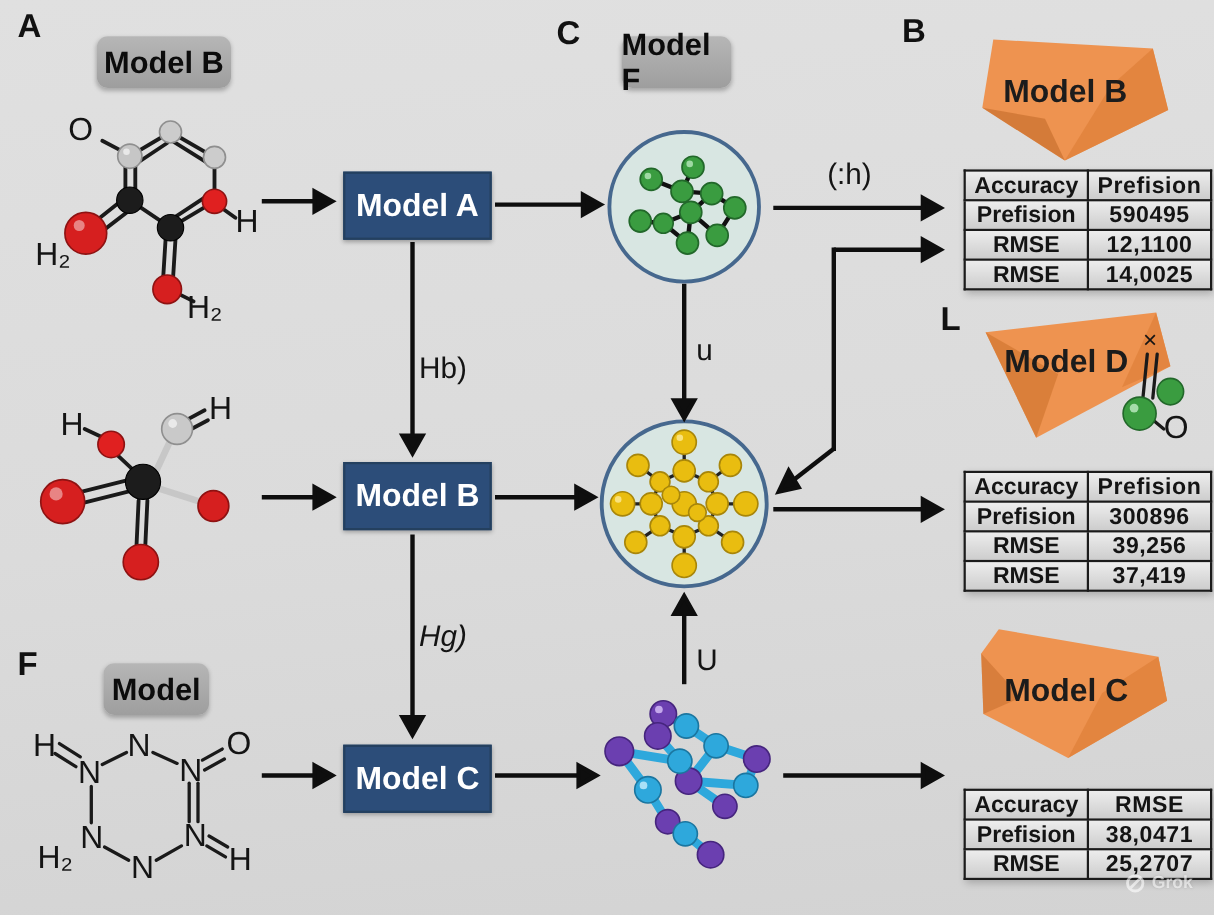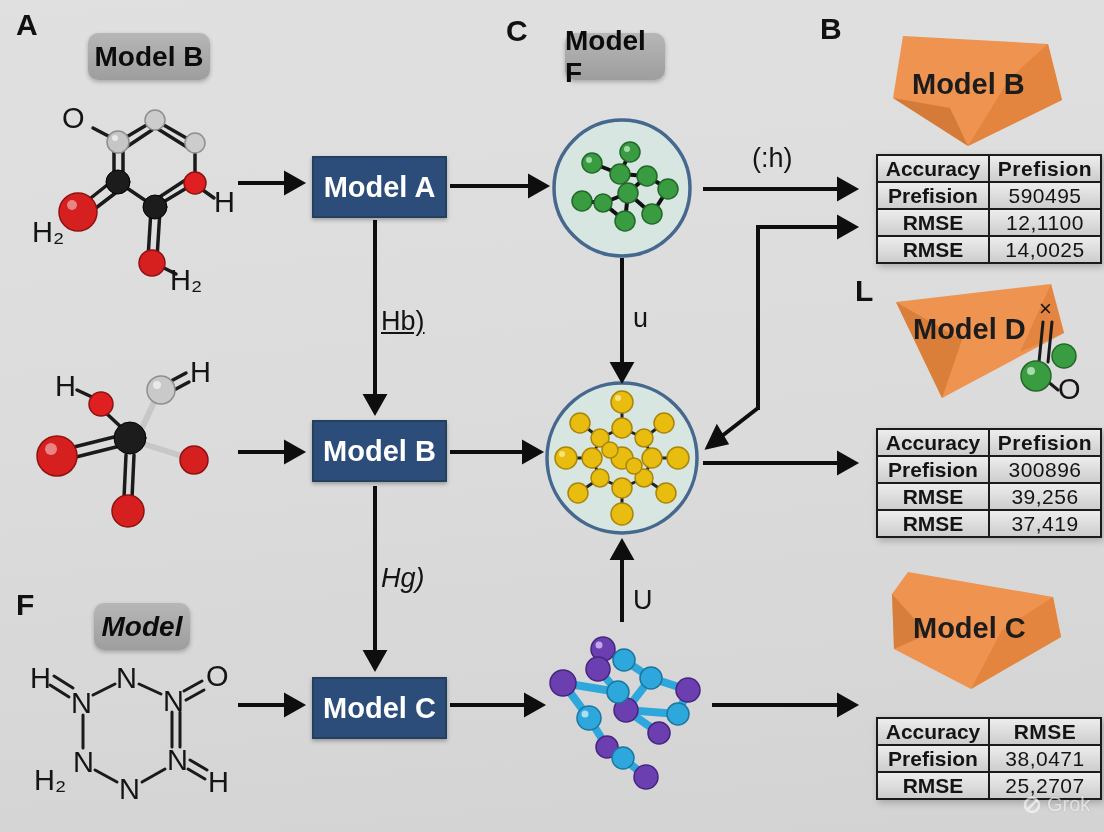--- a/index.html
+++ b/index.html
@@ -23,28 +23,28 @@
     display:flex;align-items:center;justify-content:center;
     font-weight:bold;font-size:29px;color:#fff;
   }
   .edge-label{font-size:27px;color:#141414;}
   .atom-label{font-size:29px;color:#141414;line-height:1;}
   .orange-label{font-weight:bold;font-size:29px;color:#1c1c1c;}
   .dtable{border-collapse:collapse;box-shadow:2px 3px 7px rgba(0,0,0,.22);}
   .dtable td{
     border:2.5px solid #1b1b1b;height:25px;padding:0 6px;
     background:linear-gradient(#ededed,#cdcdcd);
-    font-size:21px;text-align:center;color:#141414;vertical-align:middle;
+    font-size:21px;text-align:center;color:#141414;vertical-align:middle;font-weight:bold;
   }
   .dtable td.k{font-weight:bold;width:98px;}
   .dtable td.v{width:98px;letter-spacing:.5px;}
   .dtable tr.hdr td{font-weight:bold;}
   .watermark{
     display:flex;align-items:center;gap:5px;
-    color:rgba(255,255,255,.62);font-weight:normal;font-size:20px;
+    color:rgba(255,255,255,.62);font-weight:bold;font-size:16px;
     text-shadow:0 0 2px rgba(120,120,120,.35);
   }
   .annot{font-size:22px;color:#141414;}
 </style>
 </head>
 <body>
 
 <div class="canvas">
 
   <svg class="layer" width="1104" height="832" viewBox="0 0 1104 832">
@@ -314,27 +314,27 @@
   </svg>
 
   <div class="abs panel-letter" style="left:16px;top:8px;">A</div>
   <div class="abs panel-letter" style="left:506px;top:14px;">C</div>
   <div class="abs panel-letter" style="left:820px;top:12px;">B</div>
   <div class="abs panel-letter" style="left:855px;top:274px;">L</div>
   <div class="abs panel-letter" style="left:16px;top:588px;">F</div>
 
   <div class="abs badge" style="left:88px;top:33px;width:122px;height:47px;">Model B</div>
   <div class="abs badge" style="left:565px;top:33px;width:100px;height:47px;">Model F</div>
-  <div class="abs badge" style="left:94px;top:603px;width:96px;height:47px;font-style:italic;">Model</div>
+  <div class="abs badge" style="left:94px;top:603px;width:96px;height:47px;">Model</div>
 
   <div class="abs navybox" style="top:156px;">Model A</div>
   <div class="abs navybox" style="top:420px;">Model B</div>
   <div class="abs navybox" style="top:677px;">Model C</div>
 
-  <div class="abs edge-label" style="left:381px;top:306px;text-decoration:underline;">Hb)</div>
+  <div class="abs edge-label" style="left:381px;top:320px;">Hb)</div>
   <div class="abs edge-label" style="left:381px;top:563px;font-style:italic;">Hg)</div>
   <div class="abs edge-label" style="left:633px;top:303px;">u</div>
   <div class="abs edge-label" style="left:633px;top:585px;">U</div>
   <div class="abs edge-label" style="left:752px;top:143px;">(:h)</div>
 
   <div class="abs orange-label" style="left:912px;top:68px;">Model B</div>
   <div class="abs orange-label" style="left:913px;top:313px;">Model D</div>
   <div class="abs orange-label" style="left:913px;top:612px;">Model C</div>
 
   <div class="abs annot" style="left:1039px;top:296px;">×</div>

